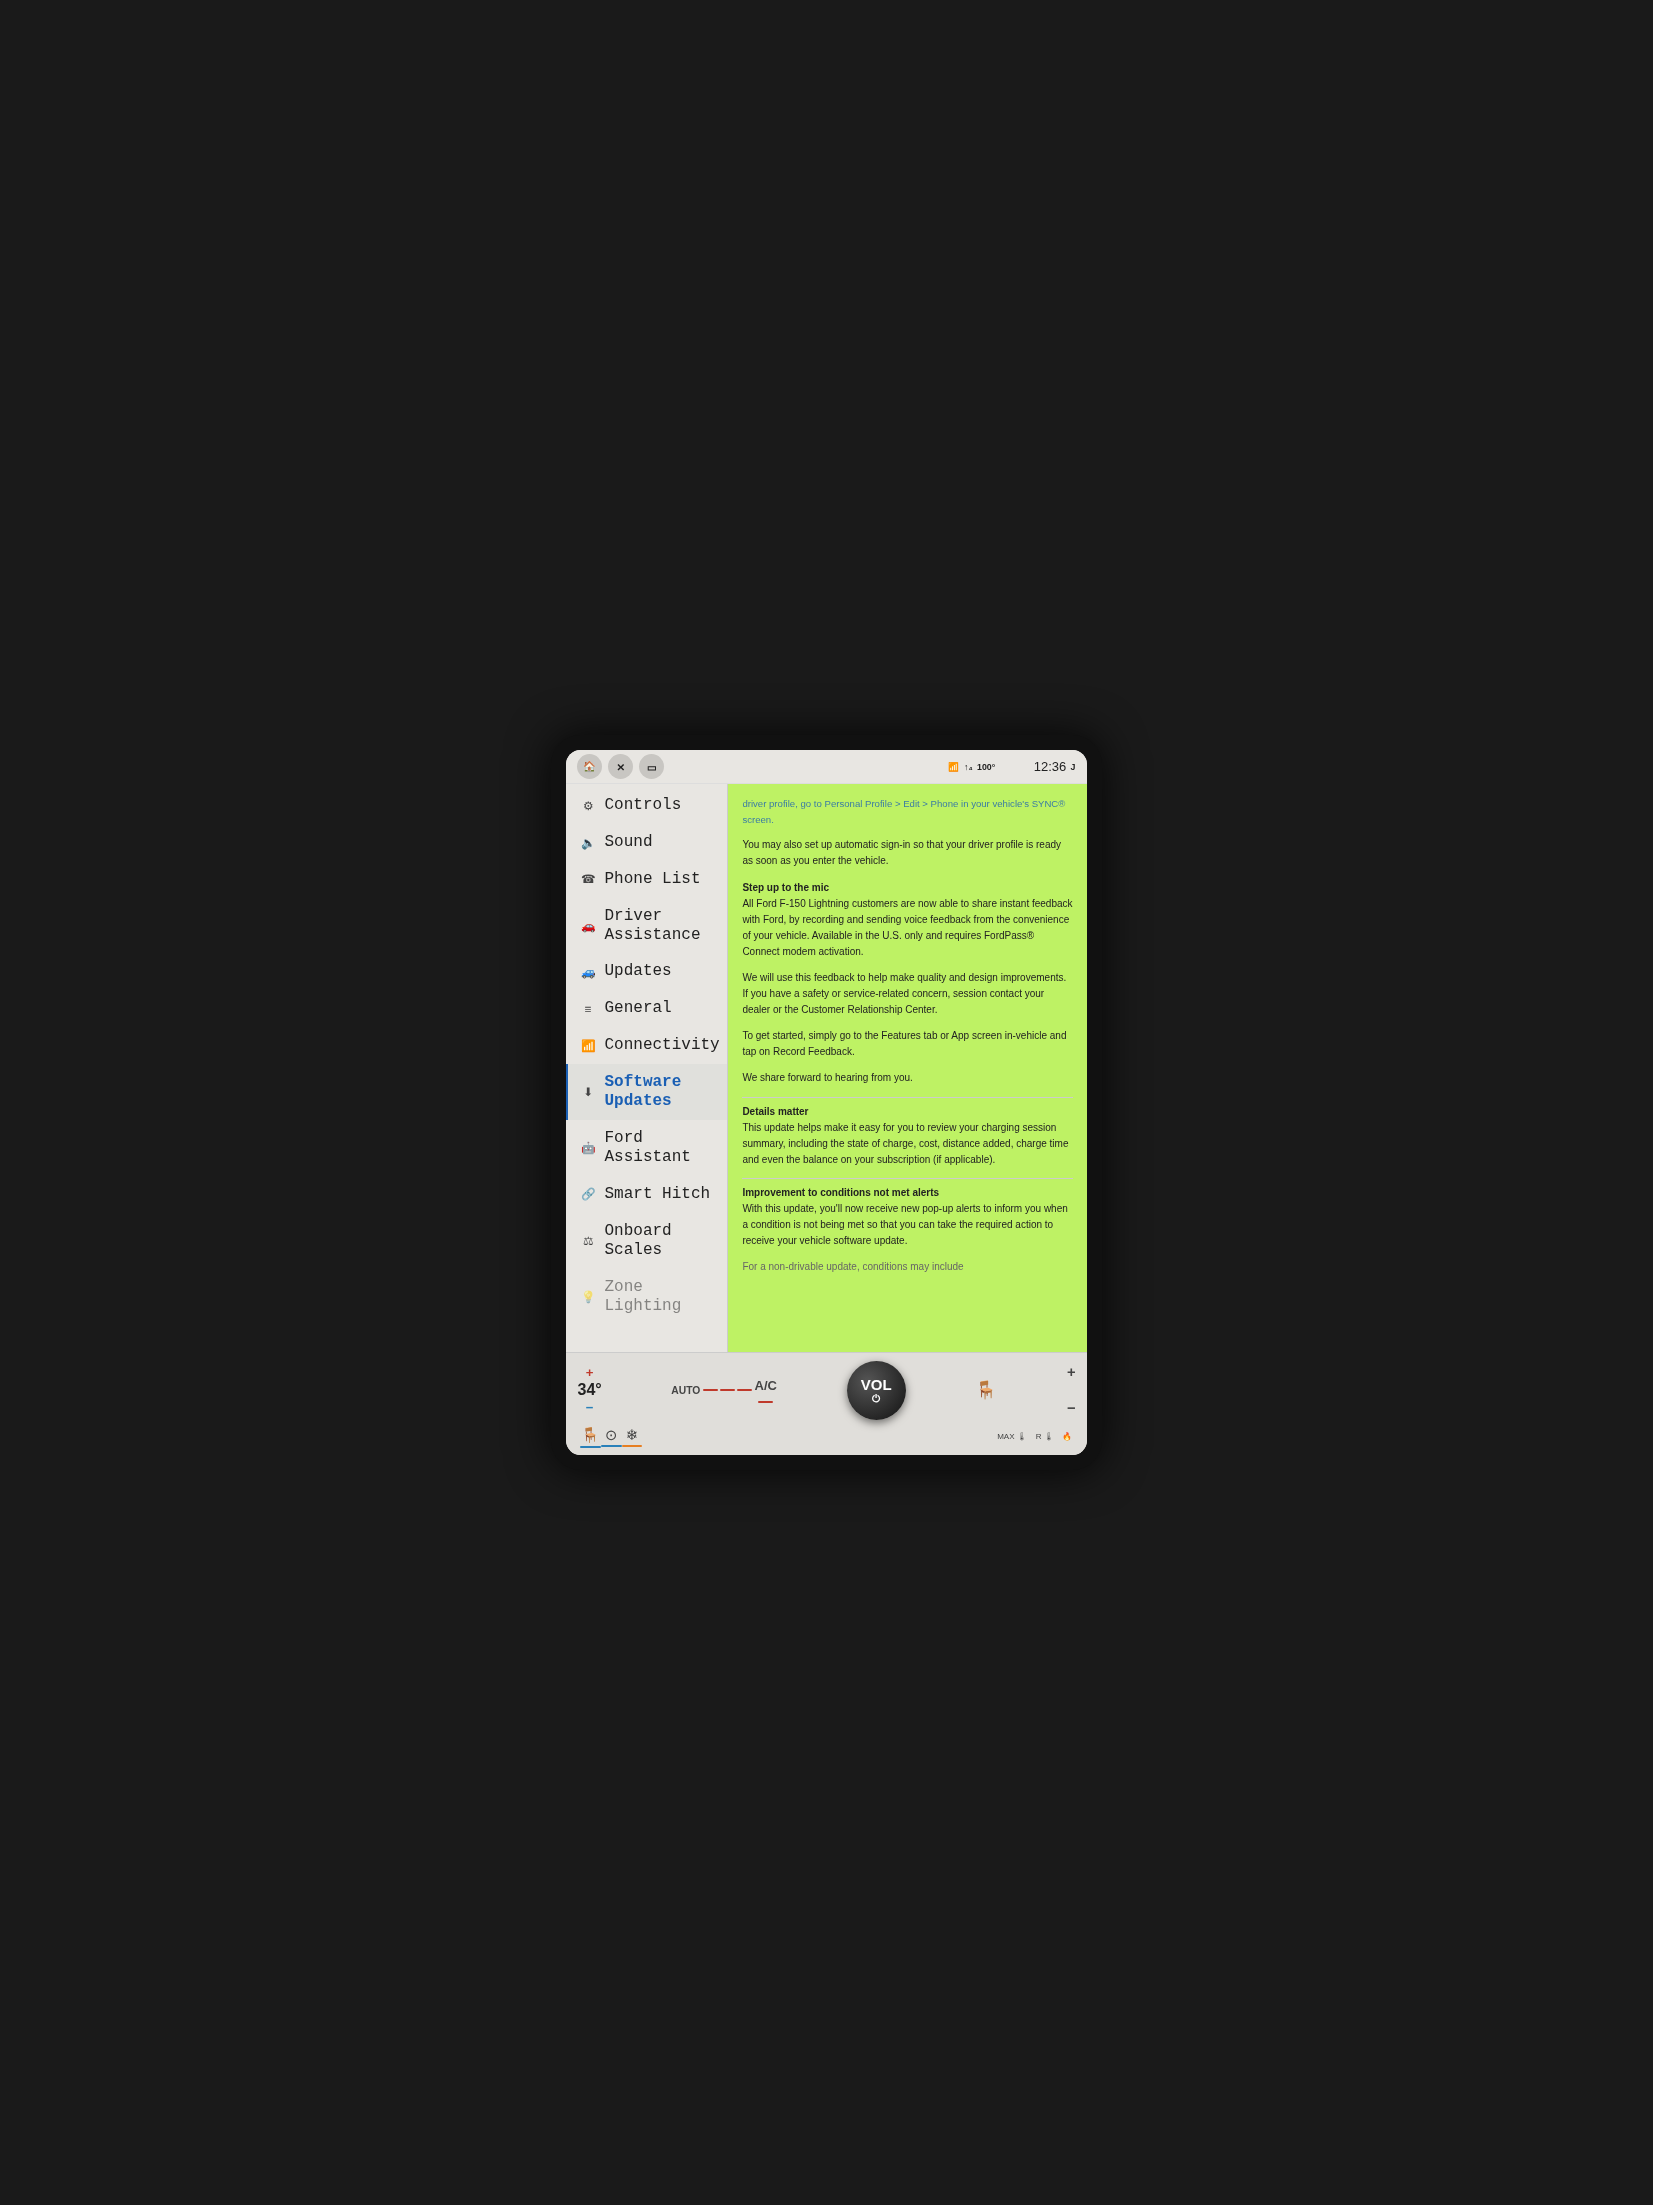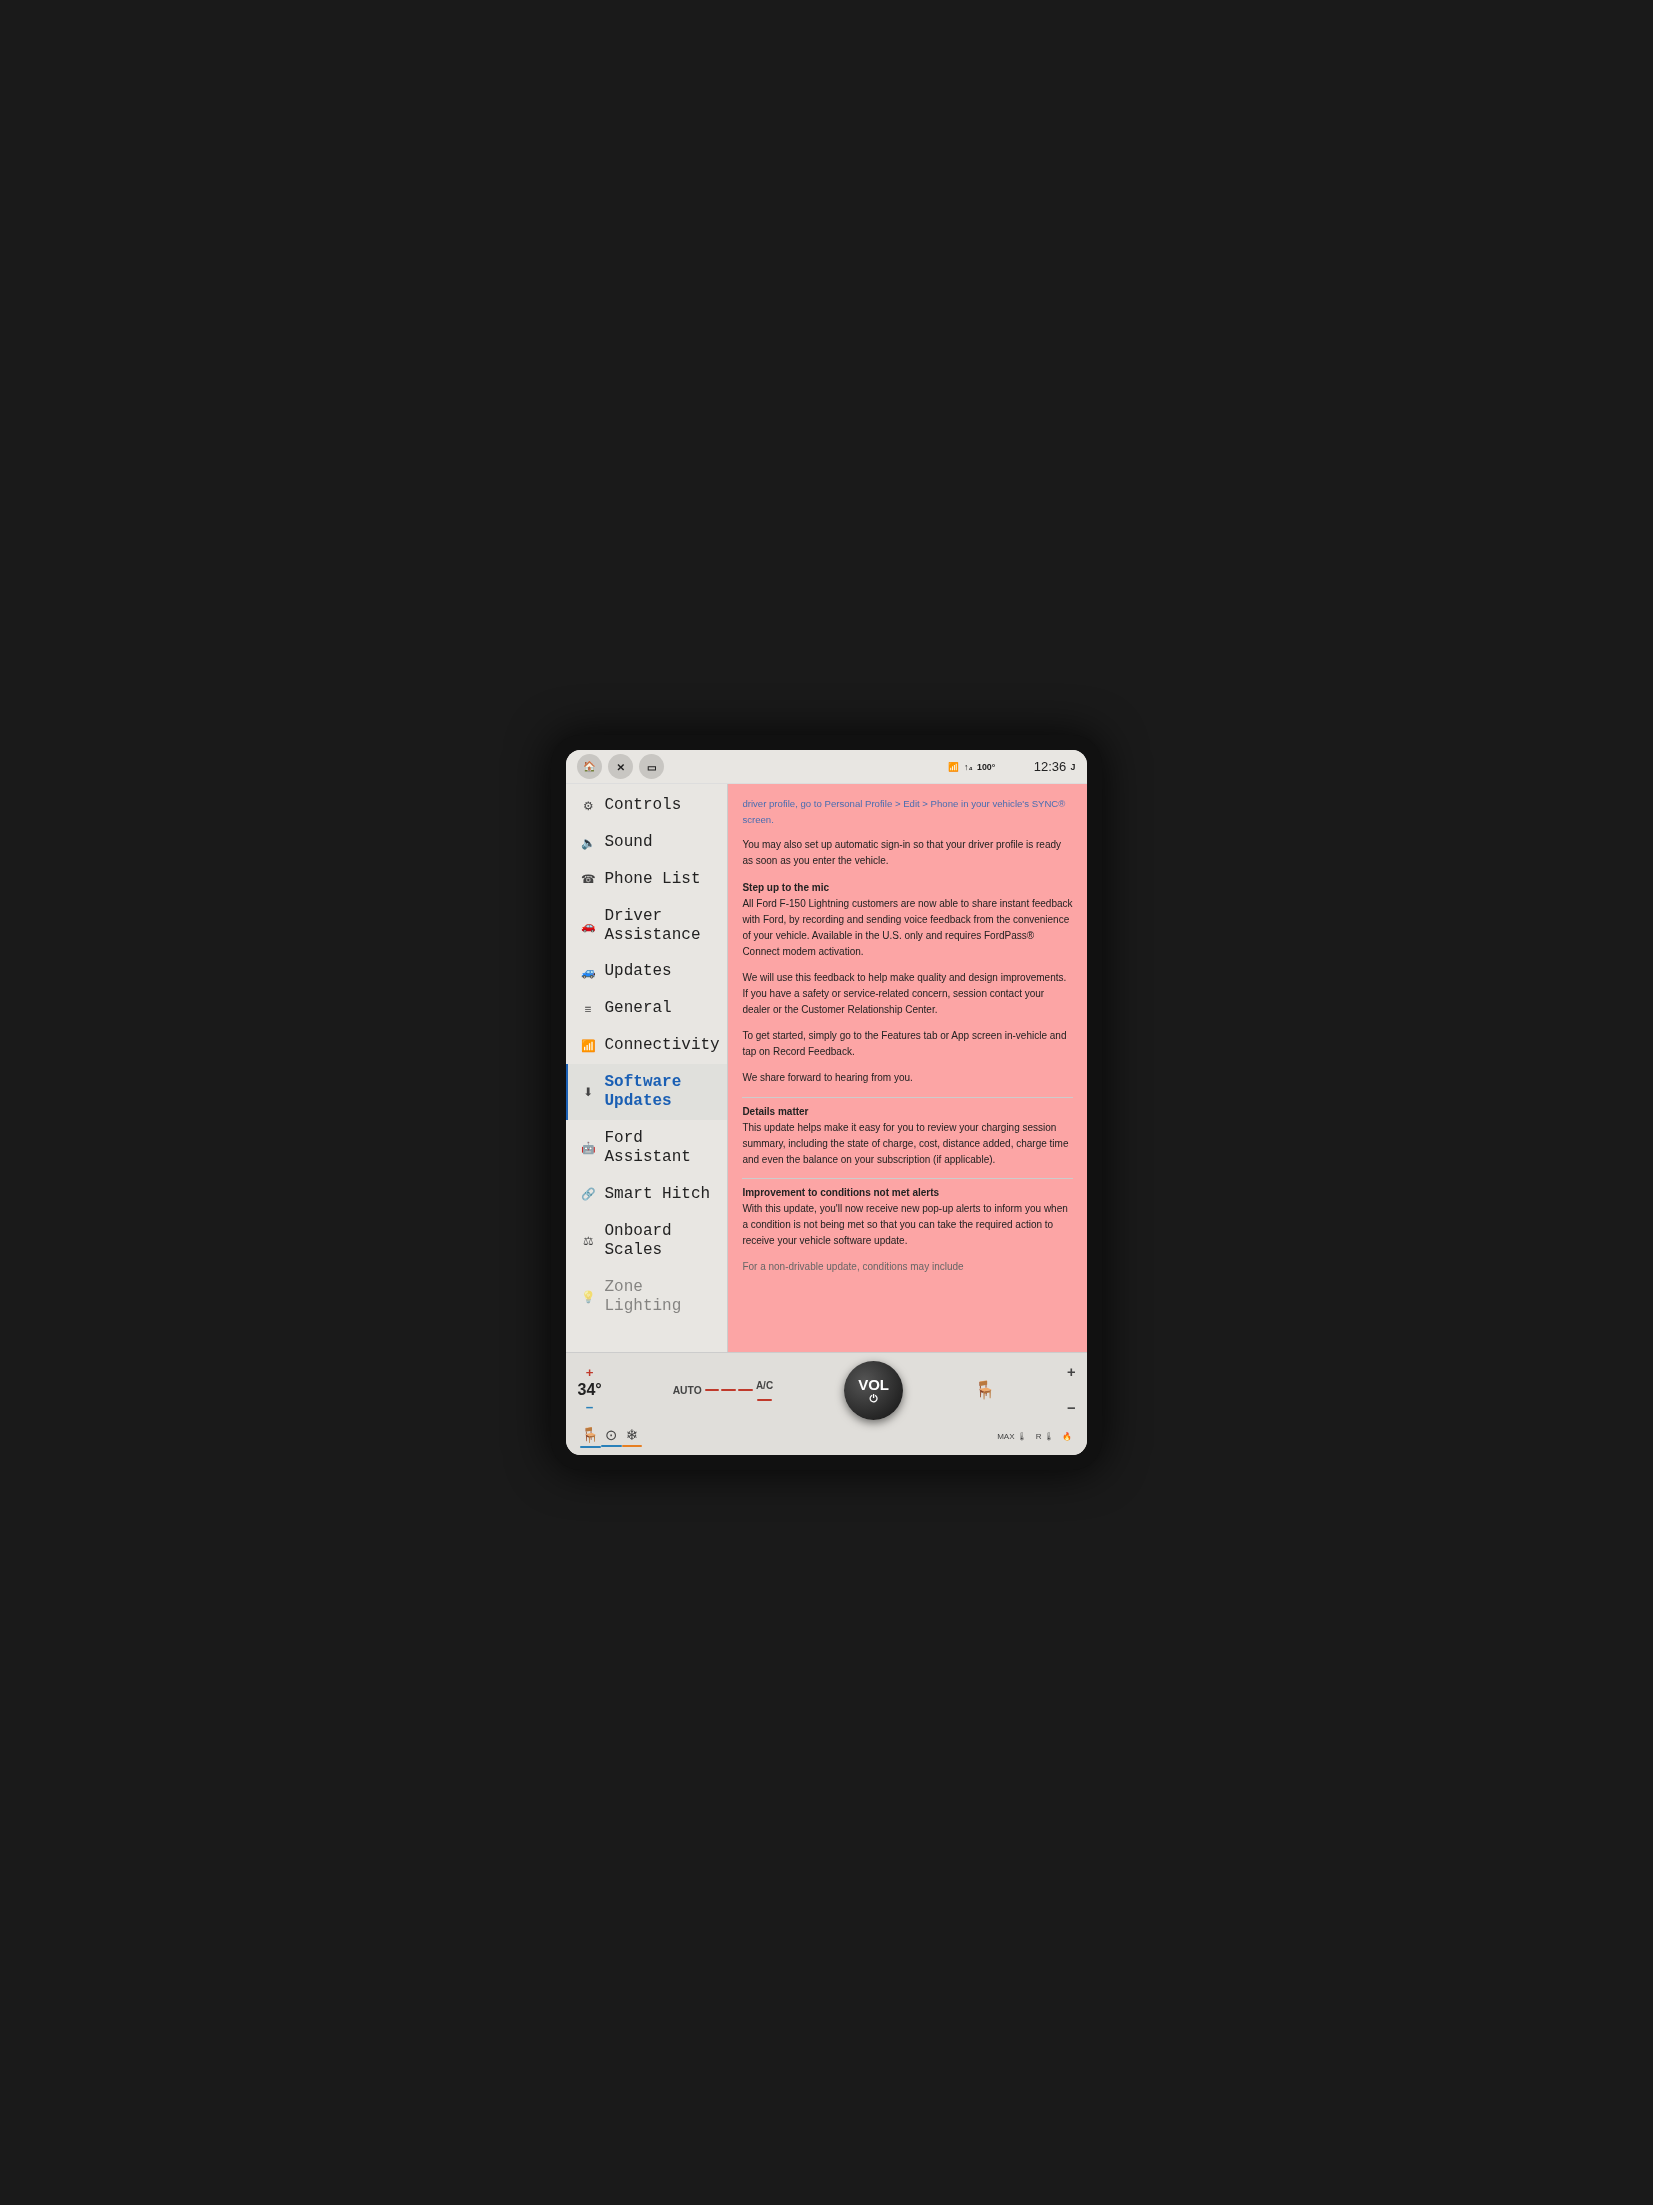--- a/index.html
+++ b/index.html
@@ -116,21 +116,21 @@
       font-size: 16px;
       color: #222;
       line-height: 1.2;
       font-family: Liberation Mono, monospace;
     }
     
     .content-area {
       flex: 1;
       overflow-y: auto;
       padding: 11.8px 14.7px;
-      background: #fca5a5;
+      background: #bef264;
     }
     .content-text {
       font-size: 10px;
       line-height: 1.6;
       color: #222;
     }
     .content-text p {
       margin-bottom: 10.3px;
     }
     .faded-top {
@@ -192,21 +192,21 @@
     .auto-line {
       width: 14.7px;
       height: 2.2px;
       background: #c0392b;
       border-radius: 1.5px;
     }
     .ac-section {
       display: flex;
       flex-direction: column;
       align-items: center;
-      font-size: 10px;
+      font-size: 13px;
       font-weight: 600;
       color: #444;
       gap: 8px;
     }
     .ac-line {
       width: 14.7px;
       height: 2.2px;
       background: #c0392b;
       border-radius: 1.5px;
     }

